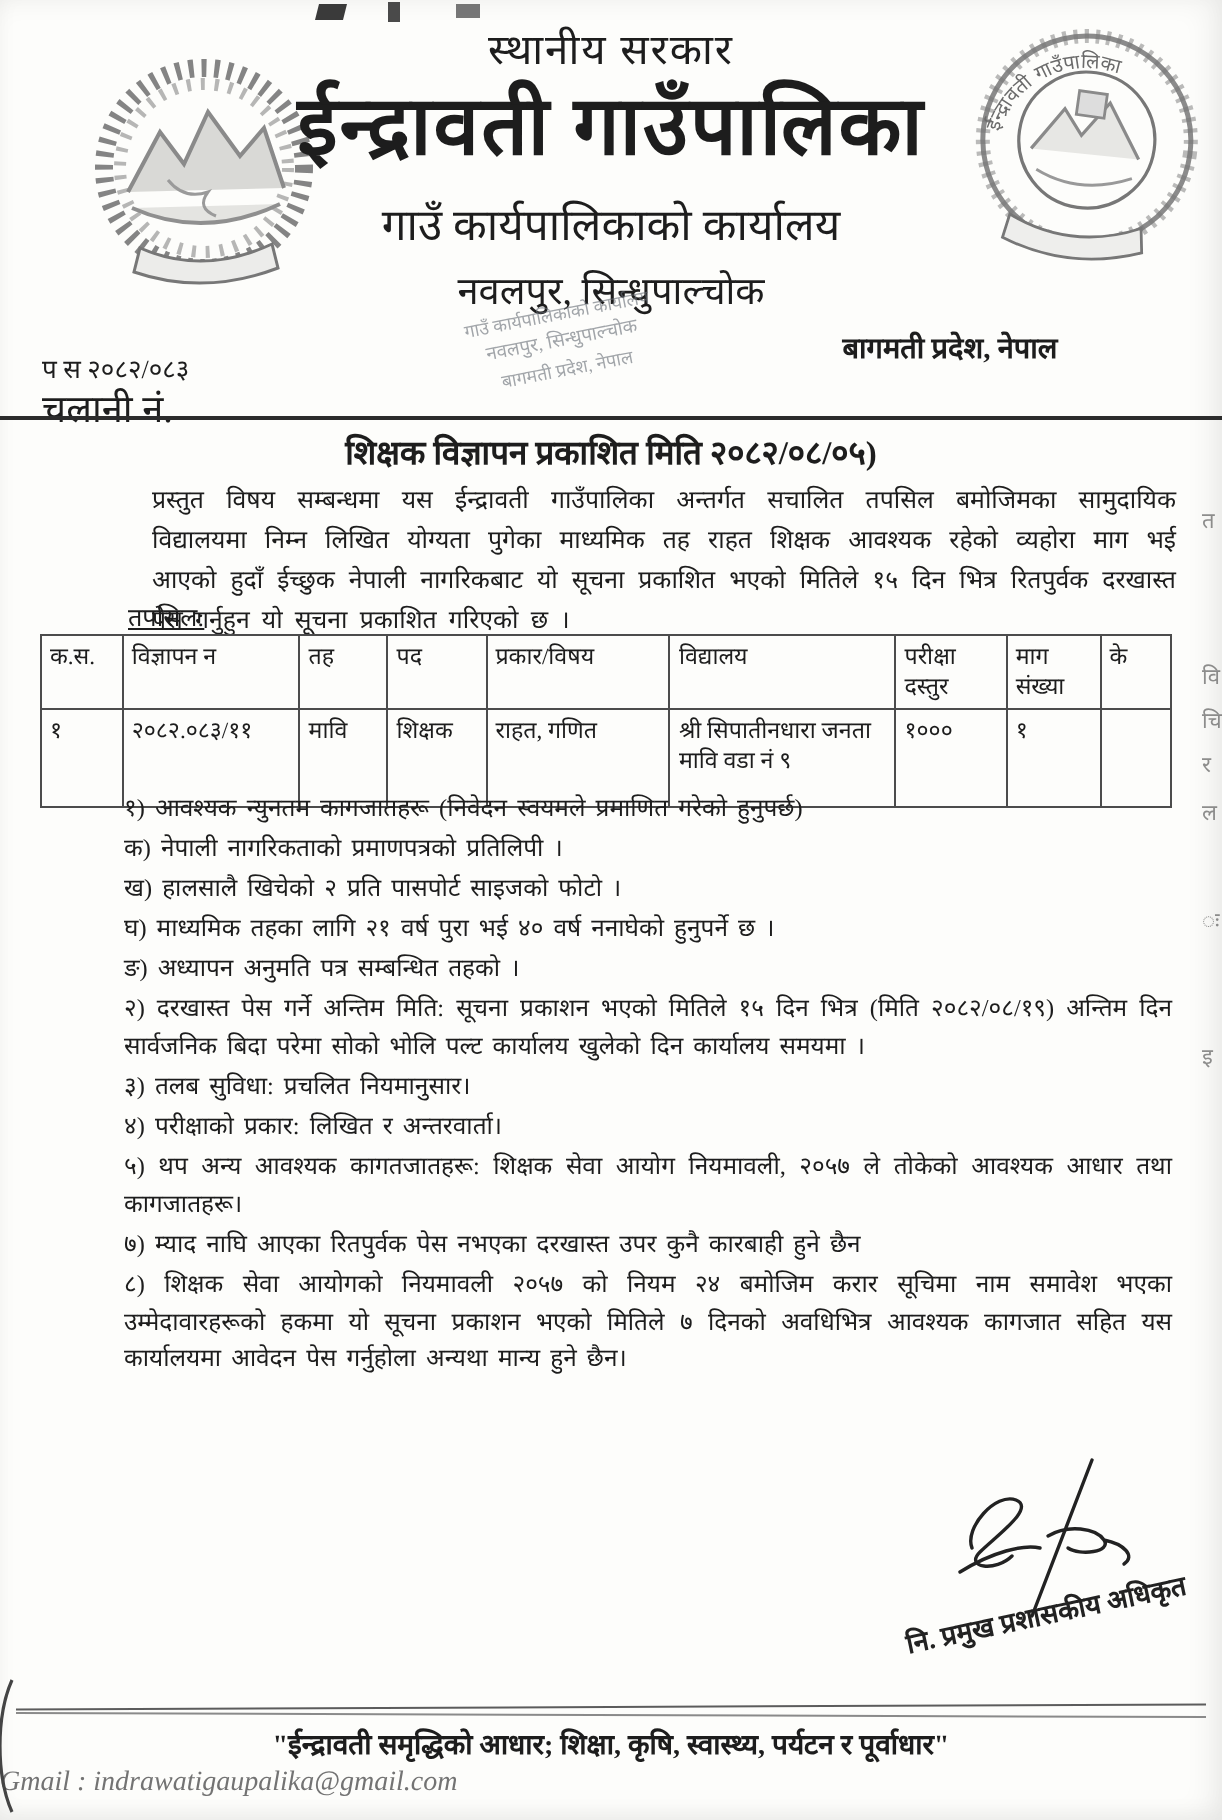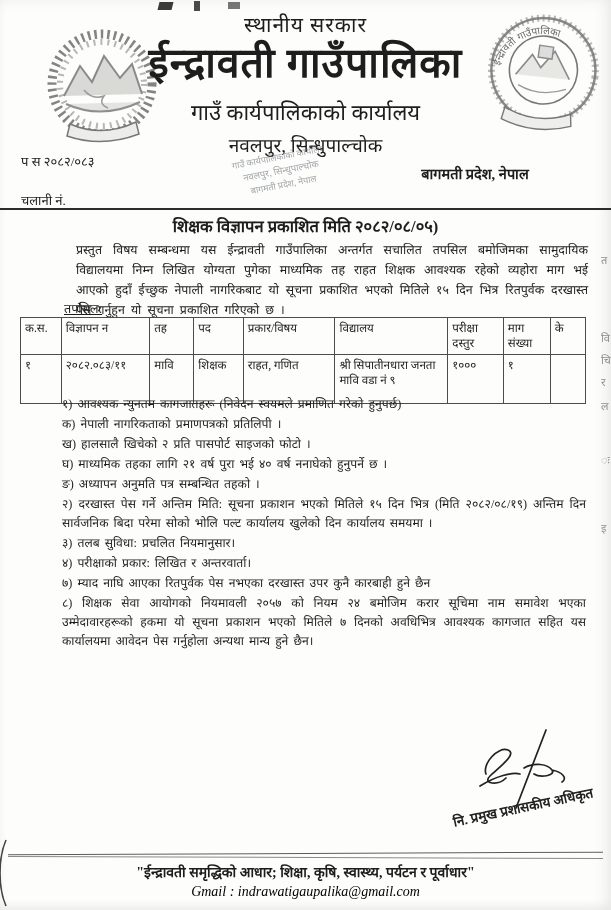--- a/index.html
+++ b/index.html
@@ -17,22 +17,22 @@
   .hdr-name{position:absolute;left:0;right:0;top:33px;text-align:center;font-size:41px;font-weight:bold;letter-spacing:1px;}
   .hdr-office{position:absolute;left:0;right:0;top:96px;text-align:center;font-size:22px;}
   .hdr-addr{position:absolute;left:0;right:0;top:132px;text-align:center;font-size:19px;}
   .logo-left{position:absolute;left:40px;top:26px;width:128px;height:130px;}
   .logo-right{position:absolute;left:480px;top:8px;width:126px;height:130px;transform:rotate(8deg);}
   .stamp{
     position:absolute;left:196px;top:150px;width:170px;text-align:center;
     transform:rotate(-11deg);color:#6a7078;opacity:.62;line-height:14px;
   }
   .stamp .s1{font-size:9px;} .stamp .s2{font-size:9.5px;} .stamp .s3{font-size:9px;}
-  .ref-ps{position:absolute;left:21px;top:152px;font-size:13px;}
-  .ref-ch{position:absolute;left:21px;top:191px;font-size:13px;}
+  .ref-ps{position:absolute;left:21px;top:175px;font-size:13px;}
+  .ref-ch{position:absolute;left:21px;top:191px;font-size:19px;}
   .province{position:absolute;left:380px;top:163px;width:190px;text-align:center;font-size:14.5px;font-weight:bold;}
   .hr-top{position:absolute;left:0;right:0;top:208px;height:2px;background:#2c2c2c;}
 
   
   .doc-title{position:absolute;left:0;right:0;top:214px;text-align:center;font-size:16.5px;font-weight:bold;}
   .intro{position:absolute;left:76px;width:512px;top:240px;font-size:12.4px;line-height:20px;text-align:justify;word-spacing:3px;}
   .tapasil{position:absolute;left:64px;top:300px;font-size:12.6px;text-decoration:underline;}
 
   table.vac{position:absolute;left:20px;top:317px;width:566px;border-collapse:collapse;font-size:11.6px;}
   table.vac th,table.vac td{border:1.2px solid #4c4c4c;padding:2px 4px;text-align:left;vertical-align:top;font-weight:normal;}
@@ -46,21 +46,21 @@
 
   
   .signature{position:absolute;left:468px;top:728px;width:110px;height:84px;}
   .designation{
     position:absolute;left:428px;top:798px;width:190px;text-align:center;
     font-weight:bold;font-size:13.5px;transform:rotate(-12deg);white-space:nowrap;color:#222;
   }
   .foot-line1{position:absolute;left:8px;right:8px;top:853px;border-top:1.4px solid #5c5c5c;transform:rotate(-.25deg);}
   .foot-line2{position:absolute;left:8px;right:8px;top:857px;border-top:1px solid #8a8a8a;transform:rotate(.2deg);}
   .slogan{position:absolute;left:0;right:0;top:862px;text-align:center;font-size:14px;font-weight:bold;}
-  .gmail{position:absolute;left:0;right:0;top:884px;text-align:center;font-size:14px;font-style:italic;color:#000000;}
+  .gmail{position:absolute;left:0;right:0;top:884px;text-align:left;font-size:14px;font-style:italic;color:#737373;}
   .blc-artifact{position:absolute;left:-4px;top:838px;}
   .edge-frag{position:absolute;right:-6px;width:16px;font-size:11px;color:#555;opacity:.65;}
 </style>
 </head>
 <body>
 
 <div class="page">
 
   <svg class="top-artifact" viewBox="0 0 120 14">
     <rect x="18" y="2" width="14" height="8" fill="#3a3a3a" transform="skewX(-14)"></rect>
@@ -146,20 +146,21 @@
 
   <div class="list serif">
     <div class="item">१) आवश्यक न्युनतम कागजातहरू (निवेदन स्वयमले प्रमाणित गरेको हुनुपर्छ)</div>
     <div class="item">क) नेपाली नागरिकताको प्रमाणपत्रको प्रतिलिपी ।</div>
     <div class="item">ख) हालसालै खिचेको २ प्रति पासपोर्ट साइजको फोटो ।</div>
     <div class="item">घ) माध्यमिक तहका लागि २१ वर्ष पुरा भई ४० वर्ष ननाघेको हुनुपर्ने छ ।</div>
     <div class="item">ङ) अध्यापन अनुमति पत्र सम्बन्धित तहको ।</div>
     <div class="item">२) दरखास्त पेस गर्ने अन्तिम मिति: सूचना प्रकाशन भएको मितिले १५ दिन भित्र (मिति २०८२/०८/१९) अन्तिम दिन सार्वजनिक बिदा परेमा सोको भोलि पल्ट कार्यालय खुलेको दिन कार्यालय समयमा ।</div>
     <div class="item">३) तलब सुविधा: प्रचलित नियमानुसार।</div>
     <div class="item">४) परीक्षाको प्रकार: लिखित र अन्तरवार्ता।</div>
+    <div class="item">५) थप अन्य आवश्यक कागतजातहरू: शिक्षक सेवा आयोग नियमावली, २०५७ ले तोकेको आवश्यक आधार तथा कागजातहरू।</div>
     <div class="item">७) म्याद नाघि आएका रितपुर्वक पेस नभएका दरखास्त उपर कुनै कारबाही हुने छैन</div>
     <div class="item">८) शिक्षक सेवा आयोगको नियमावली २०५७ को नियम २४ बमोजिम करार सूचिमा नाम समावेश भएका उम्मेदावारहरूको हकमा यो सूचना प्रकाशन भएको मितिले ७ दिनको अवधिभित्र आवश्यक कागजात सहित यस कार्यालयमा आवेदन पेस गर्नुहोला अन्यथा मान्य हुने छैन।</div>
   </div>
 
   <svg class="signature" viewBox="0 0 110 84">
     <g fill="none" stroke="#222" stroke-width="1.7" stroke-linecap="round">
       <path d="M18 46 C14 36 30 18 40 22 C50 26 30 40 22 48 C14 56 30 58 38 50"></path>
       <path d="M12 58 C28 48 44 44 52 46"></path>
       <path d="M78 2 L48 80"></path>
       <path d="M56 40 C66 34 80 36 84 42 C88 48 72 50 66 46 M84 42 C94 44 100 50 94 54"></path>

